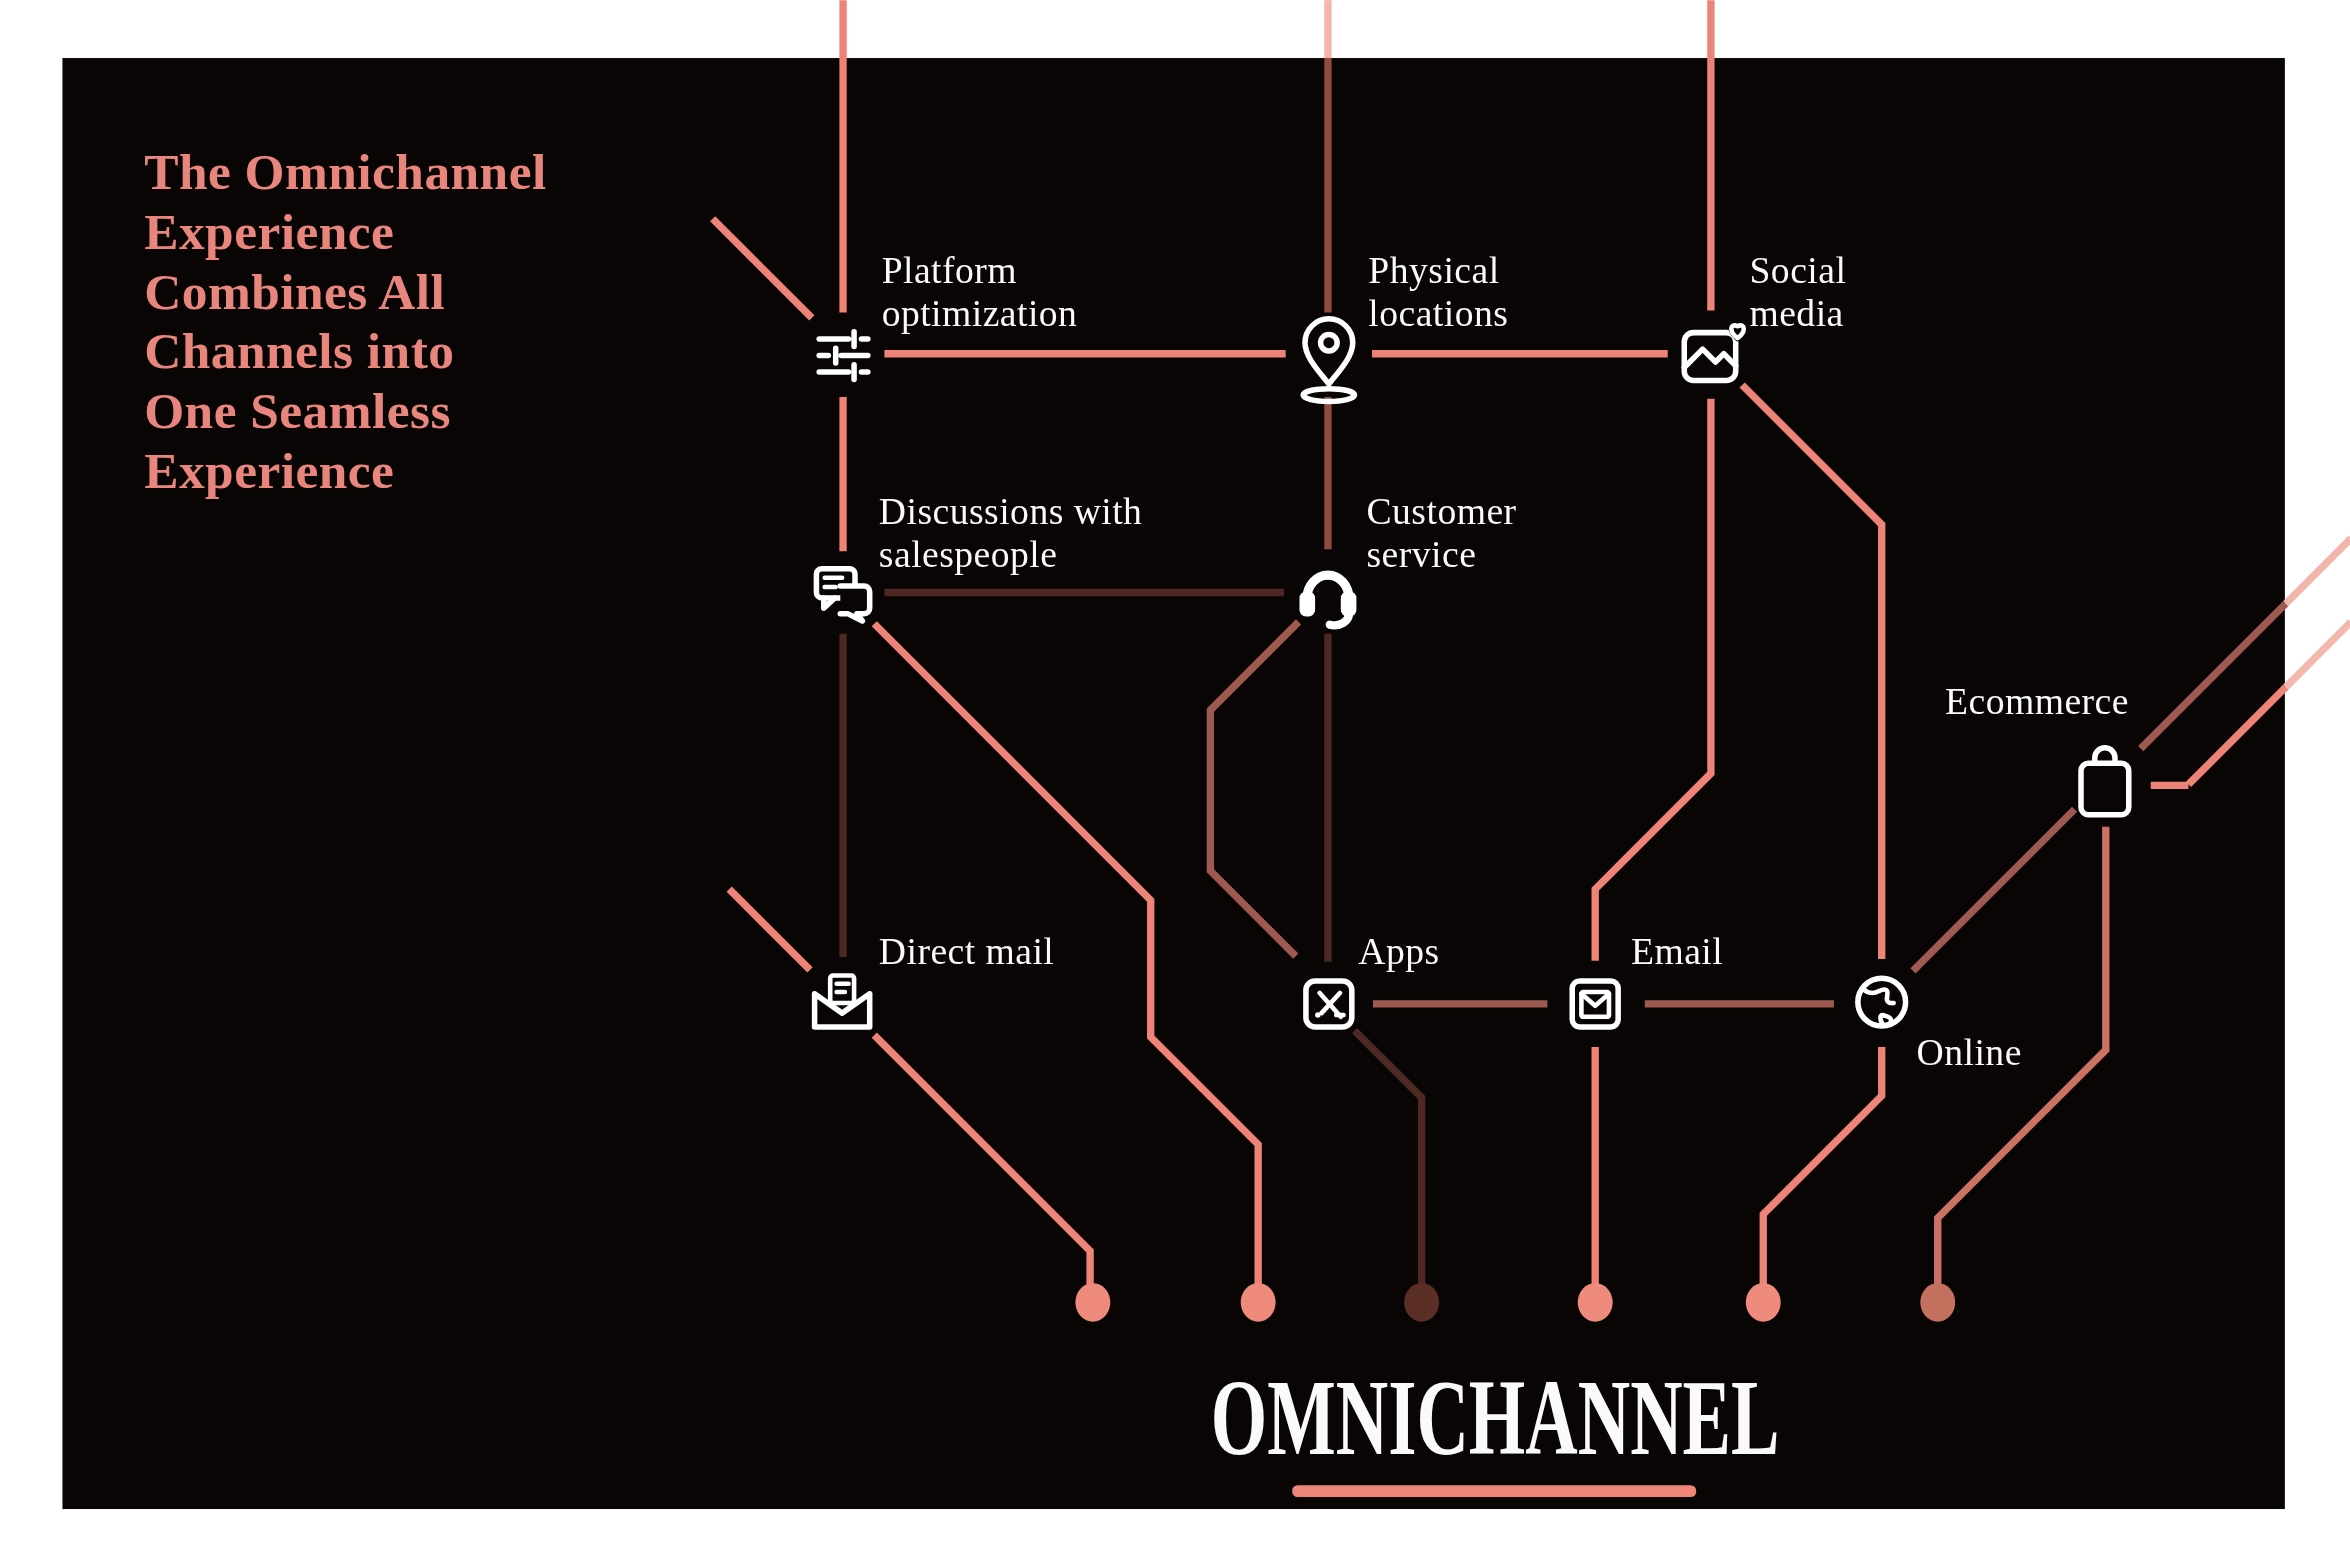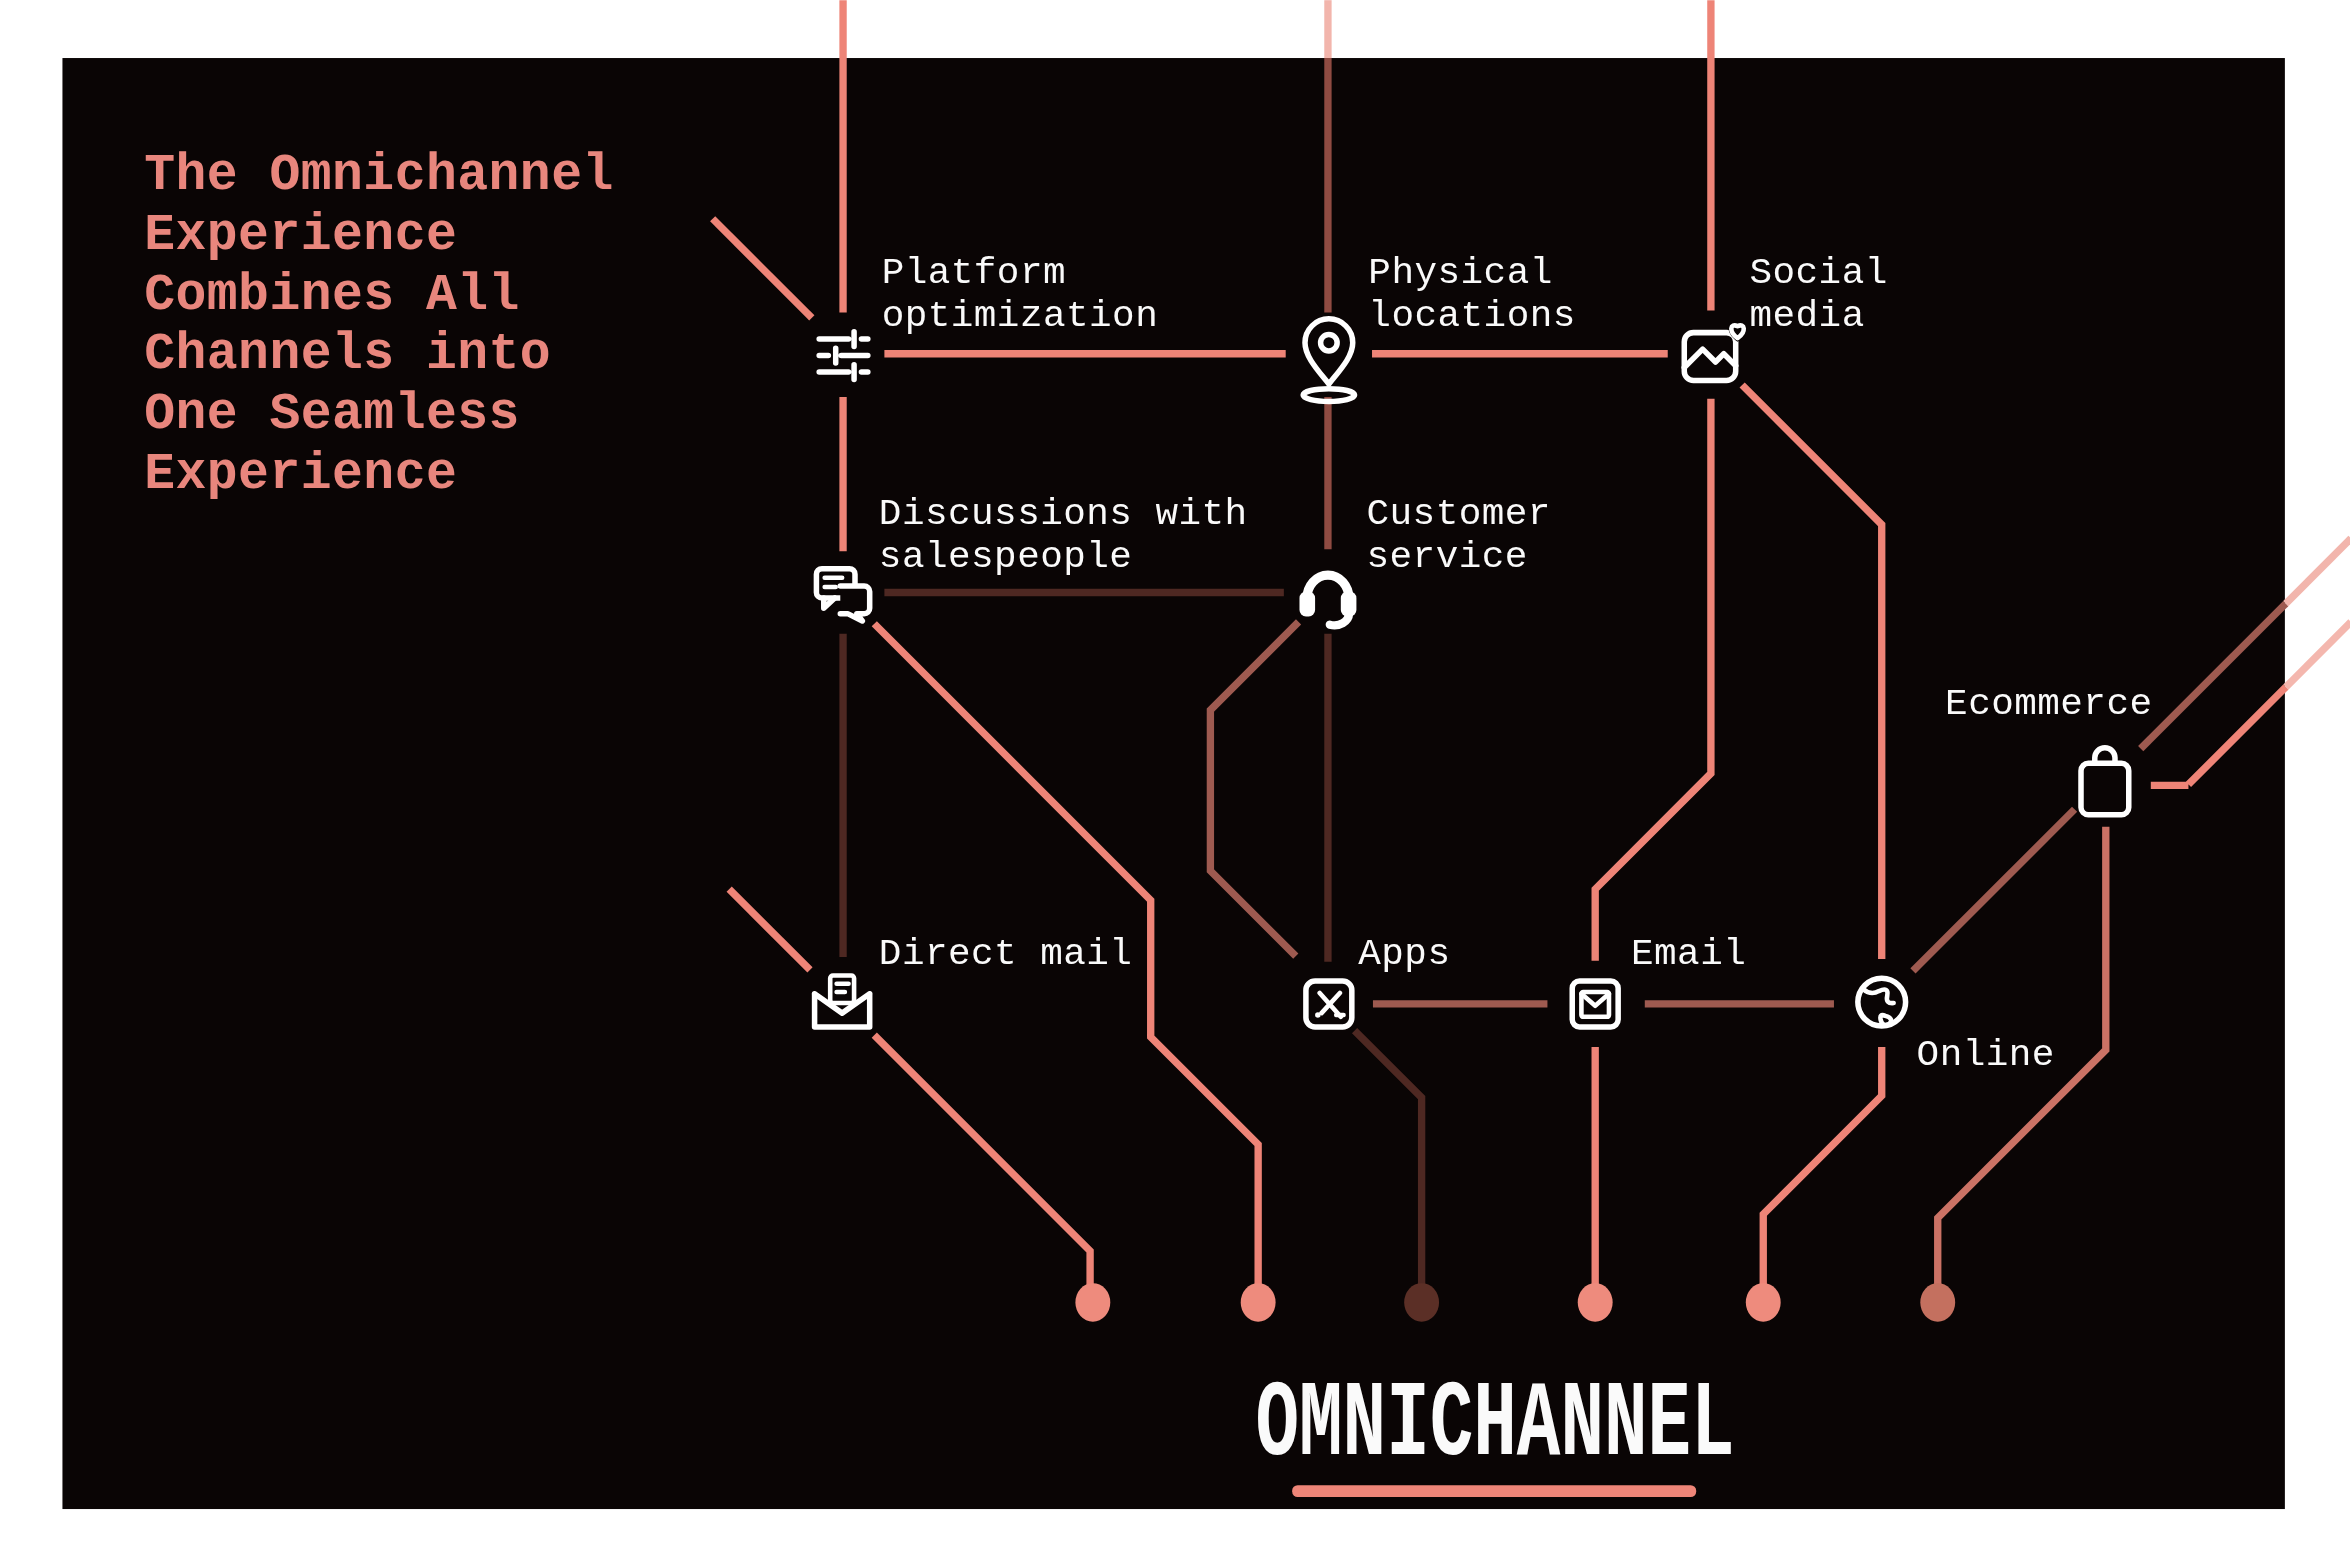--- a/index.html
+++ b/index.html
@@ -1,16 +1,16 @@
 <!DOCTYPE html>
 <html style="--pageBg: #ffffff; --canvasBg: #0a0505; --salmon: #ee8477; --salmonLight: #f4b7ae; --rust: #8f4b42; --rustLight: #f2b5ac; --maroon: #4e2822; --brick: #9e5a50; --rose: #cb7265; --dotSalmon: #ee8b7d; --dotMaroon: #5b2f26; --dotRose: #c4705f; --iconWhite: #ffffff; --labelWhite: #fafafa; --titleSalmon: #e8867d; --underline: #ee8578;font-size:14.7px"><head>
 <meta charset="utf-8">
 <style>
   html,body{margin:0;padding:0;background:#fff;}
-  .stage{width:2237px;height:1568px;position:relative;background:var(--pageBg);font-family:Liberation Mono, monospace;text-align:right;}
+  .stage{width:2237px;height:1568px;position:relative;background:var(--pageBg);font-family:Liberation Serif, serif;text-align:right;}
   svg{display:block;}
   .route{fill:none;stroke-width:8;stroke-linecap:butt;}
   .salmon{stroke:var(--salmon);}
   .salmonLight{stroke:var(--salmonLight);}
   .rust{stroke:var(--rust);}
   .rustLight{stroke:var(--rustLight);}
   .maroon{stroke:var(--maroon);}
   .brick{stroke:var(--brick);}
   .rose{stroke:var(--rose);}
   .icon{stroke:var(--iconWhite);stroke-width:6;fill:none;stroke-linecap:round;stroke-linejoin:round;}

